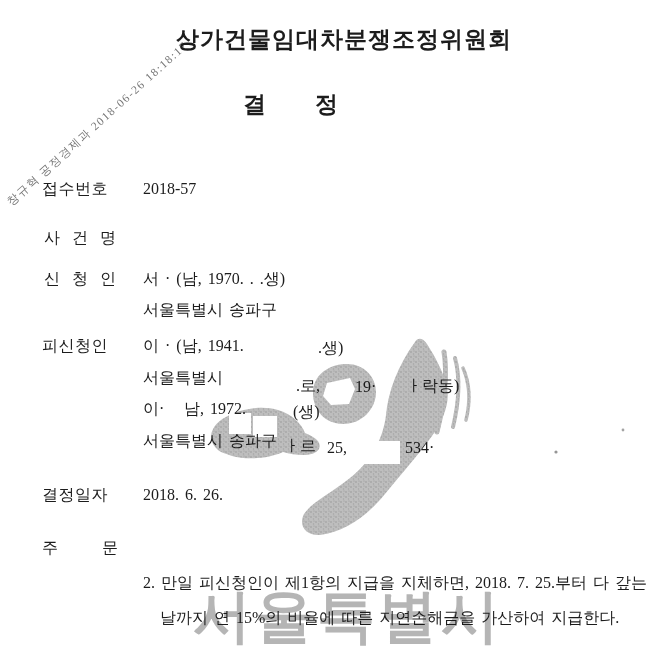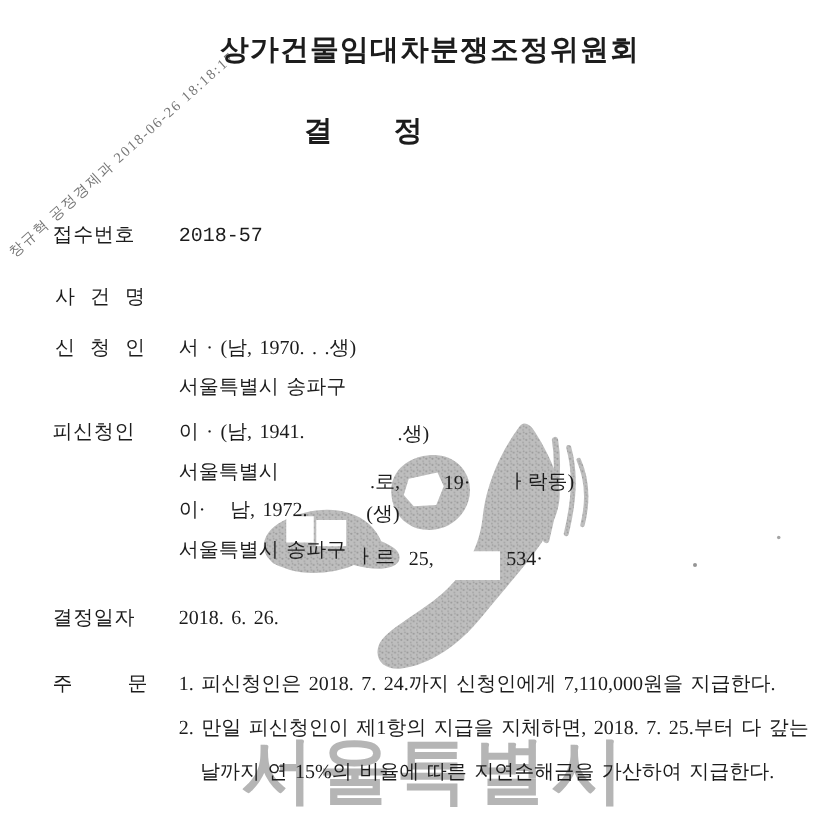--- a/index.html
+++ b/index.html
@@ -116,21 +116,21 @@
   <div class="textlayer">
 
     <div class="abs title" style="left:176px;top:28px;">상가건물임대차분쟁조정위원회</div>
 
     <div class="decision-heading">
       <span>결</span>
       <span>정</span>
     </div>
 
     <div class="abs lbl" style="left:42px;top:181px;">접수번호</div>
-    <div class="abs val" style="left:143px;top:181px;font-family:Liberation Mono, monospace;">2018-57</div>
+    <div class="abs val" style="left:143px;top:181px;">2018-57</div>
 
     <div class="abs lbl lbl-sp" style="left:44px;top:230px;">사 건 명</div>
 
     <div class="abs lbl lbl-sp" style="left:44px;top:271px;">신 청 인</div>
     <div class="abs val" style="left:143px;top:271px;">서 · (남, 1970. . .생)</div>
     <div class="abs val" style="left:143px;top:302px;">서울특별시 송파구</div>
 
     <div class="abs lbl" style="left:42px;top:338px;">피신청인</div>
     <div class="abs val" style="left:143px;top:338px;">이 · (남, 1941.</div>
     <div class="abs val" style="left:318px;top:340px;">.생)</div>
@@ -149,17 +149,16 @@
     <div class="abs val" style="left:327px;top:440px;">25,</div>
     <div class="abs val" style="left:405px;top:440px;">534·</div>
 
     <div class="abs lbl" style="left:42px;top:487px;">결정일자</div>
     <div class="abs val" style="left:143px;top:487px;">2018. 6. 26.</div>
 
     <div class="order-label">
       <span>주</span>
       <span>문</span>
     </div>
-    <div class="abs val" style="left:143px;top:540px;">1. 피신청인은 2018. 7. 24.까지 신청인에게 7,110,000원을 지급한다.</div>
     <div class="abs val" style="left:143px;top:575px;">2. 만일 피신청인이 제1항의 지급을 지체하면, 2018. 7. 25.부터 다 갚는</div>
     <div class="abs val" style="left:160px;top:610px;">날까지 연 15%의 비율에 따른 지연손해금을 가산하여 지급한다.</div>
   </div>
 </div>
 
 </body></html>

